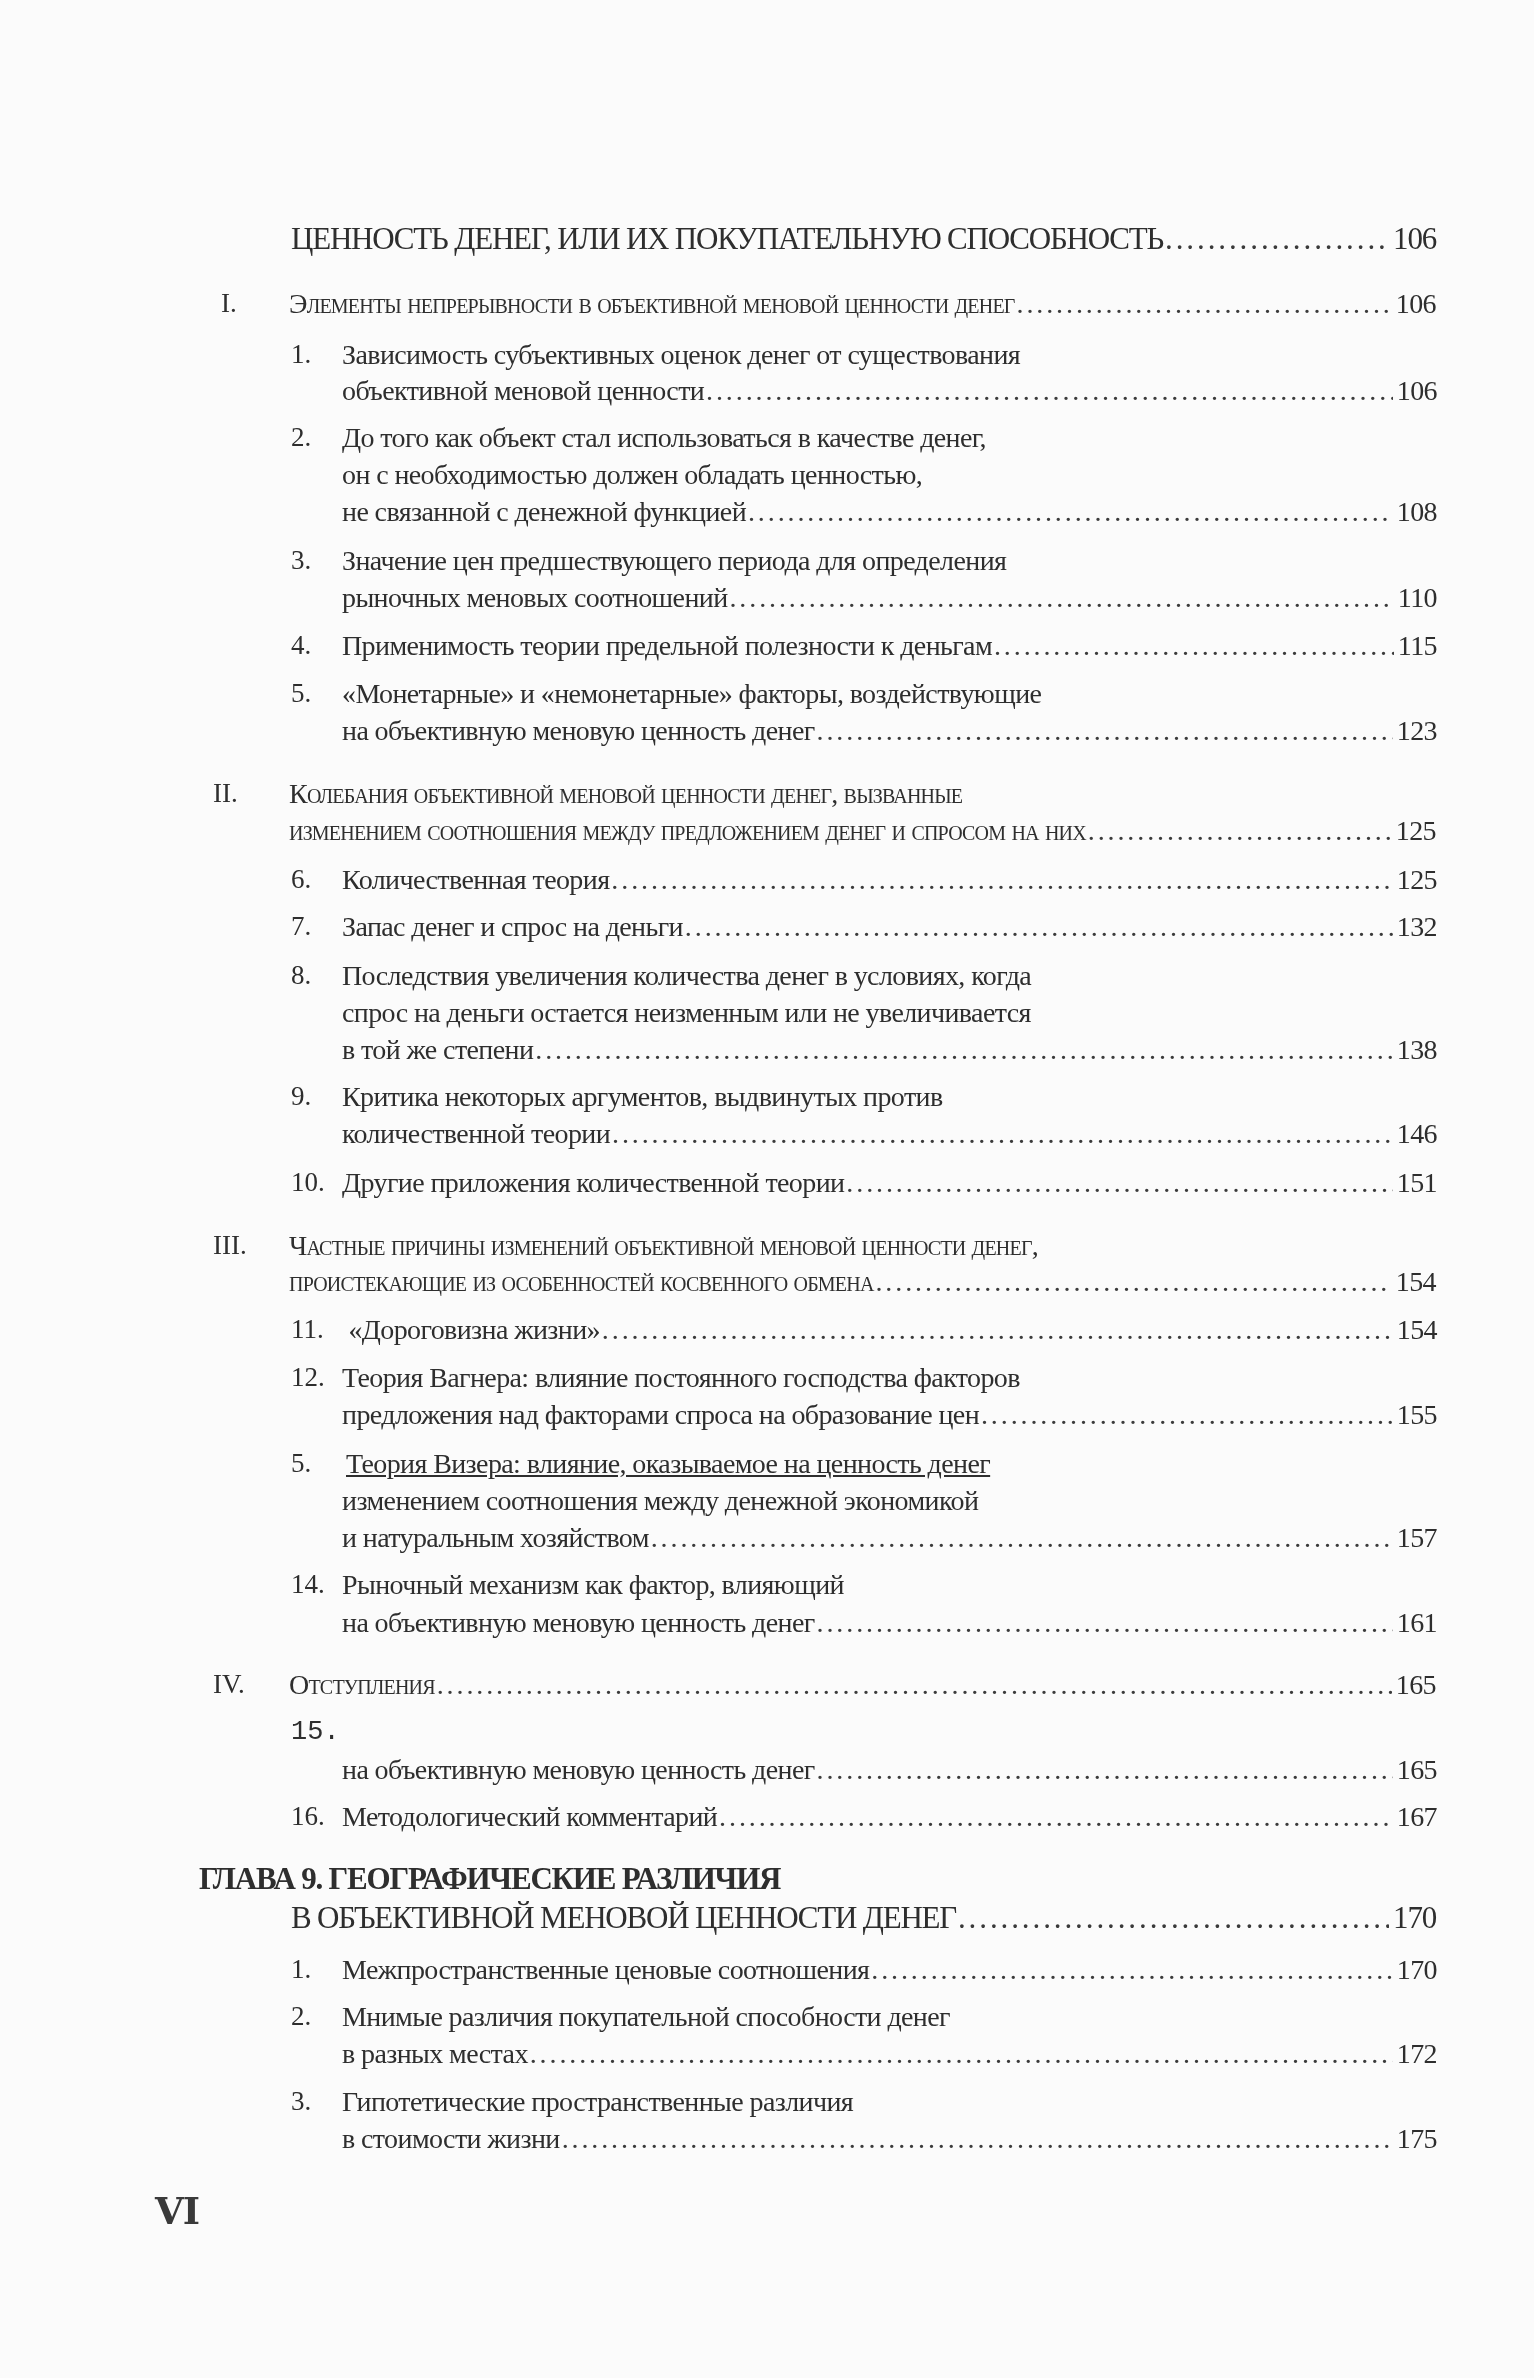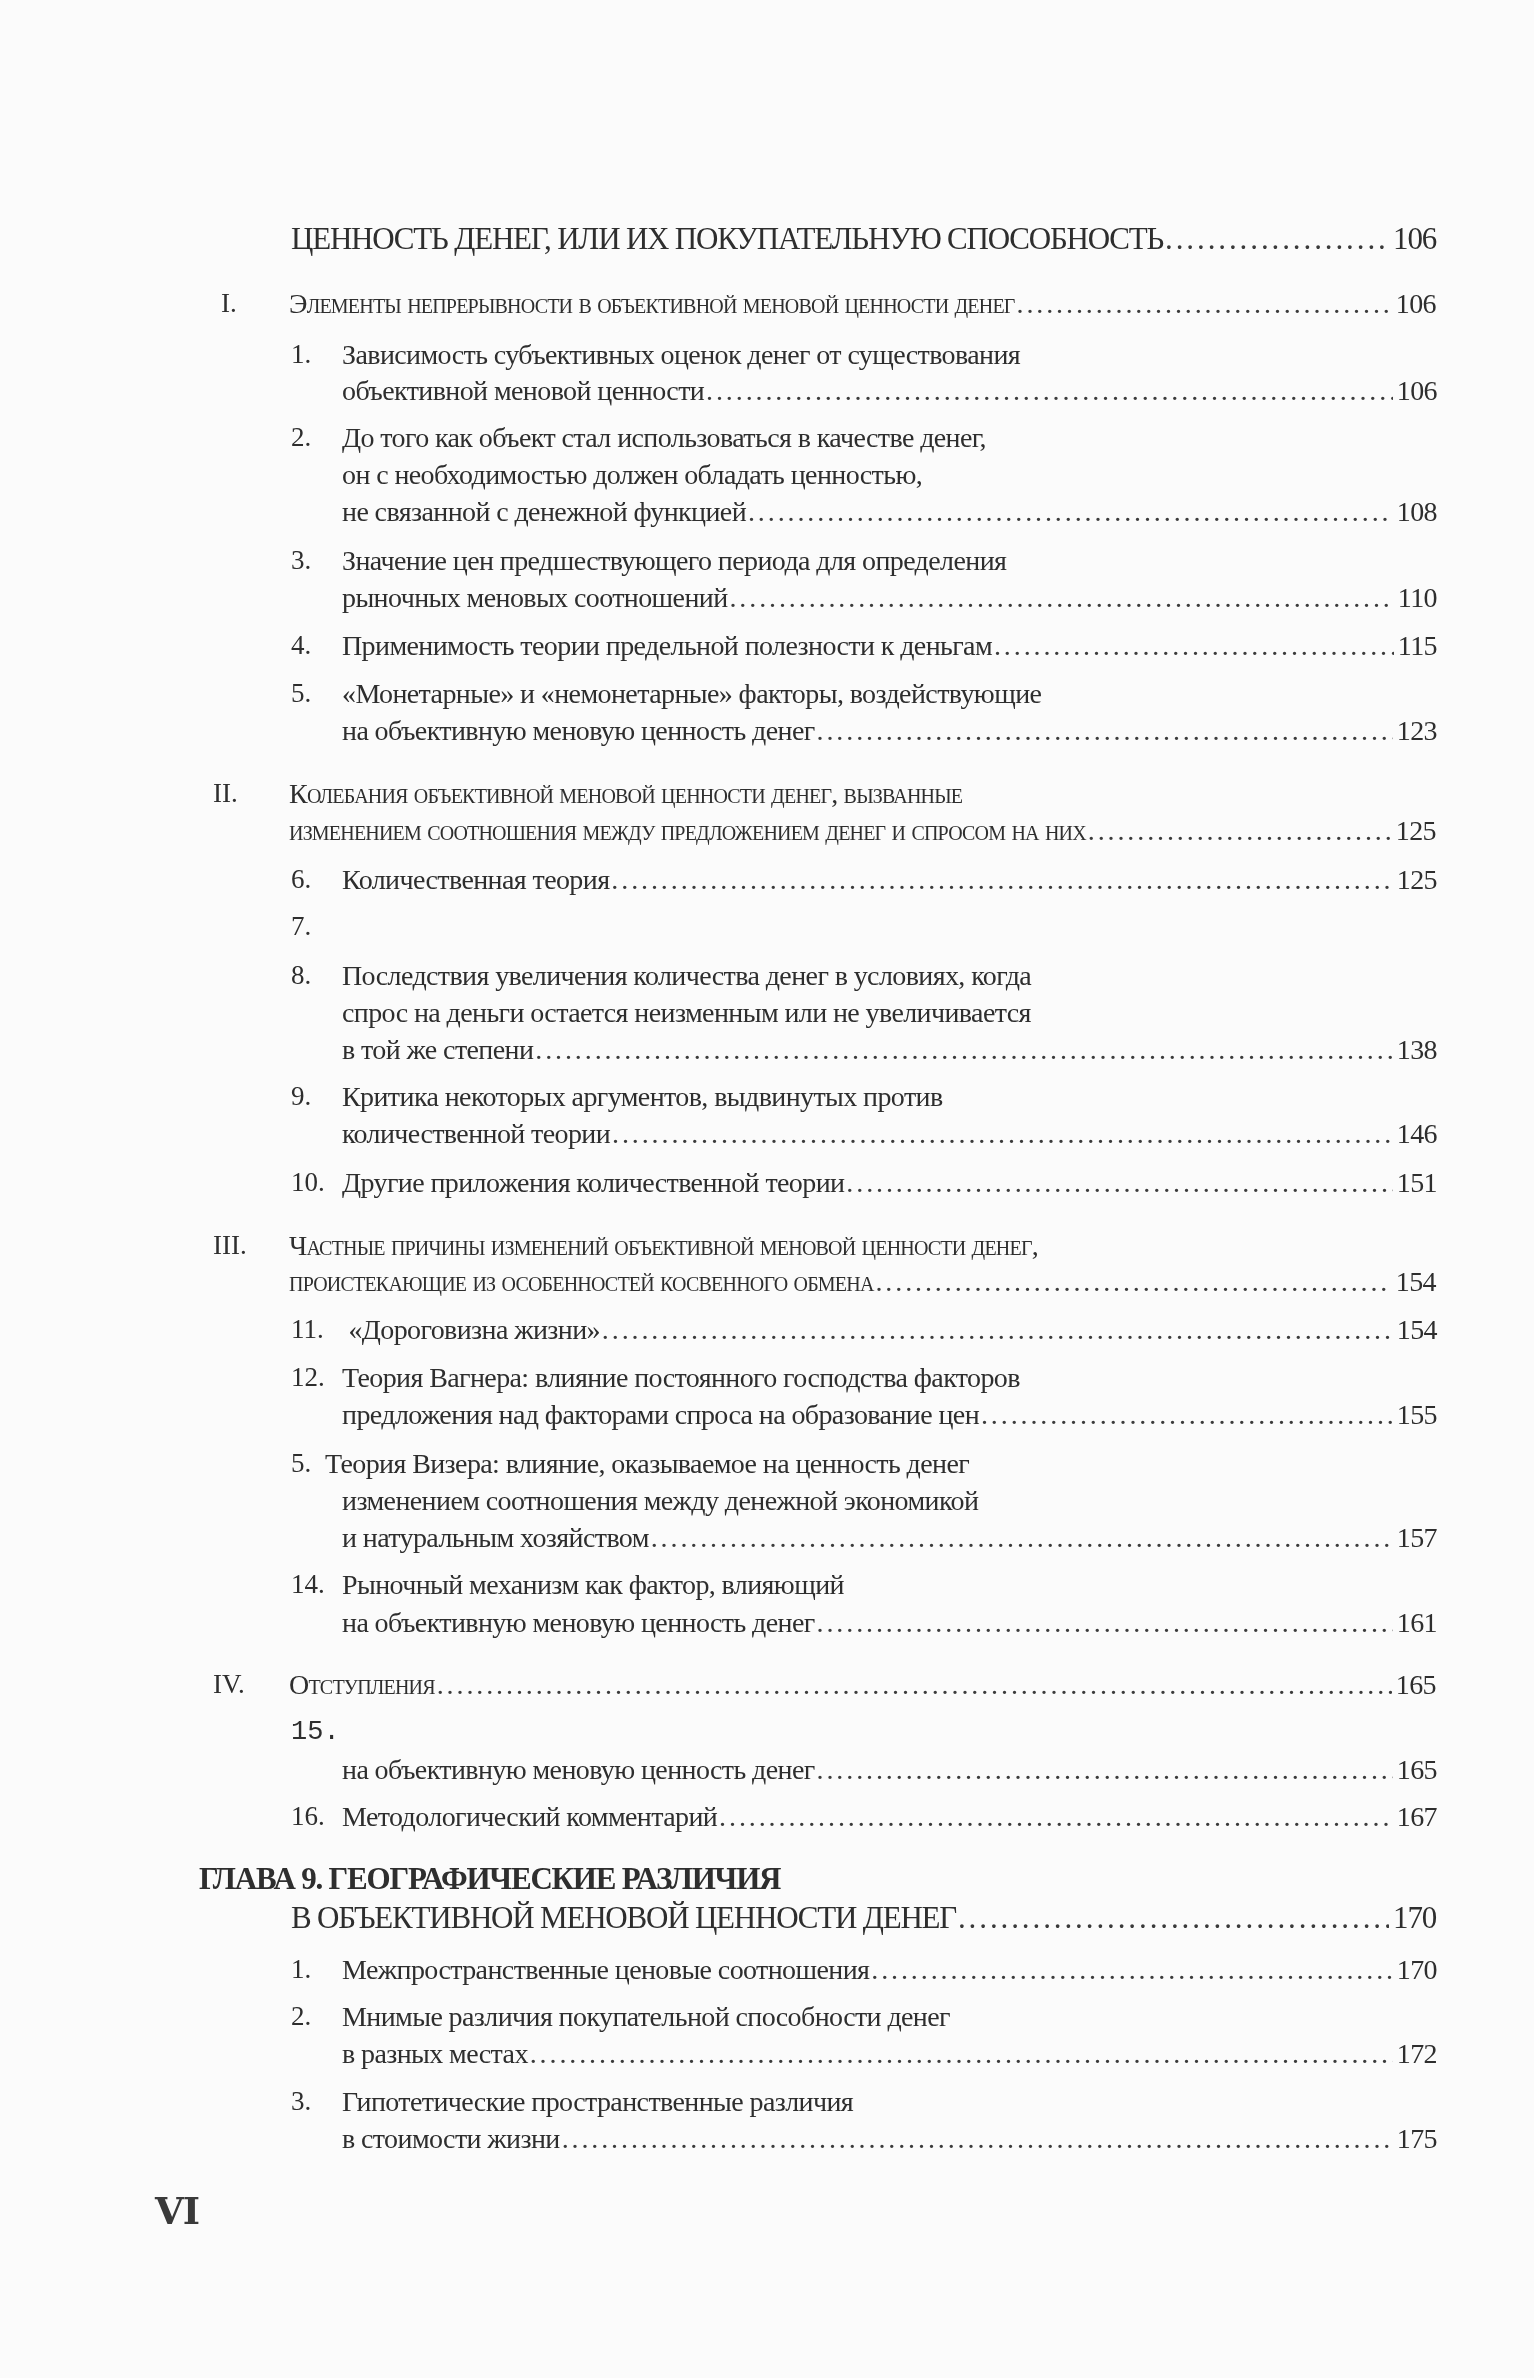--- a/index.html
+++ b/index.html
@@ -121,20 +121,25 @@
   </div>
 
   <span class="num" style="left:291px; top:862px;">6.</span>
   <div class="line" style="left:342px; top:862px; width:1095px;">
     <span class="txt">Количественная теория</span>
     <span class="leader"></span>
     <span class="pg">125</span>
   </div>
 
   <span class="num" style="left:291px; top:909px;">7.</span>
+  <div class="line" style="left:342px; top:909px; width:1095px;">
+    <span class="txt">Запас денег и спрос на деньги</span>
+    <span class="leader"></span>
+    <span class="pg">132</span>
+  </div>
 
   <span class="num" style="left:291px; top:958px;">8.</span>
   <div class="line" style="left:342px; top:958px; width:1095px;">
     <span class="txt">Последствия увеличения количества денег в условиях, когда</span>
   </div>
   <div class="line" style="left:342px; top:995px; width:1095px;">
     <span class="txt">спрос на деньги остается неизменным или не увеличивается</span>
   </div>
   <div class="line" style="left:342px; top:1032px; width:1095px;">
     <span class="txt">в той же степени</span>
@@ -180,21 +185,21 @@
   <div class="line" style="left:342px; top:1360px; width:1095px;">
     <span class="txt">Теория Вагнера: влияние постоянного господства факторов</span>
   </div>
   <div class="line" style="left:342px; top:1397px; width:1095px;">
     <span class="txt">предложения над факторами спроса на образование цен</span>
     <span class="leader"></span>
     <span class="pg">155</span>
   </div>
 
   <span class="num" style="left:291px; top:1446px;">5.</span>
-  <div class="line" style="left:325px; top:1446px; width:1095px;">
+  <div class="line" style="left:346px; top:1446px; width:1095px;text-decoration:underline;">
     <span class="txt">Теория Визера: влияние, оказываемое на ценность денег</span>
   </div>
   <div class="line" style="left:342px; top:1483px; width:1095px;">
     <span class="txt">изменением соотношения между денежной экономикой</span>
   </div>
   <div class="line" style="left:342px; top:1520px; width:1095px;">
     <span class="txt">и натуральным хозяйством</span>
     <span class="leader"></span>
     <span class="pg">157</span>
   </div>

